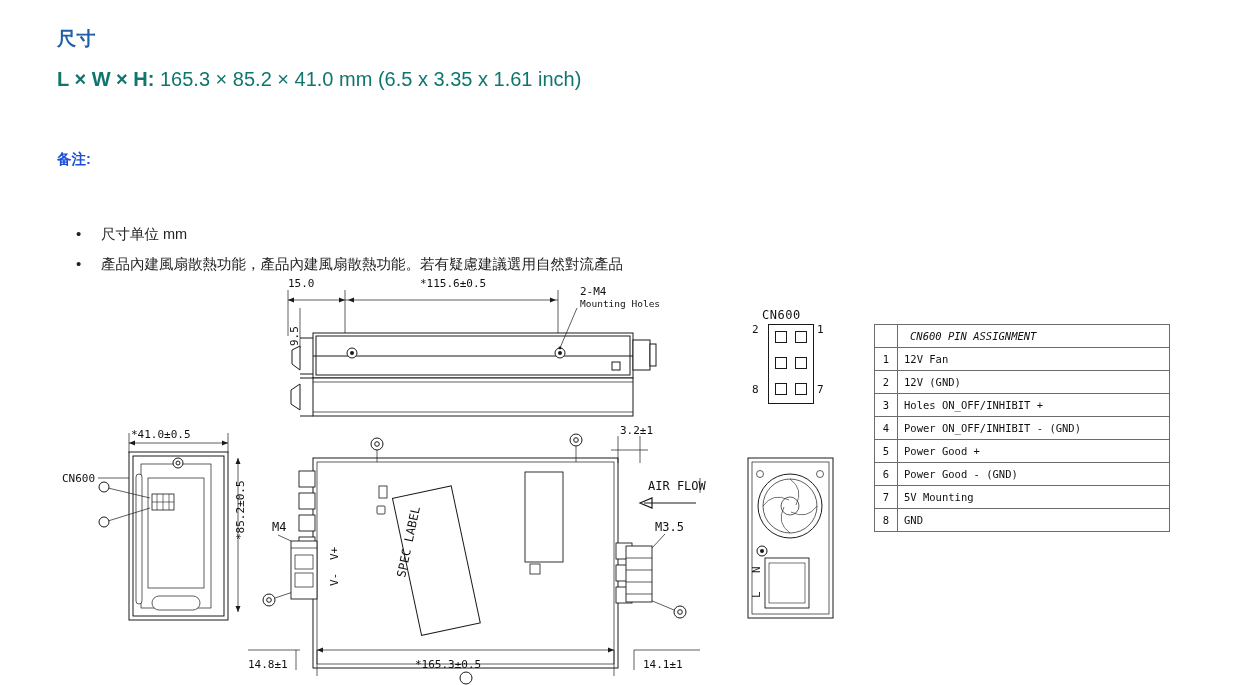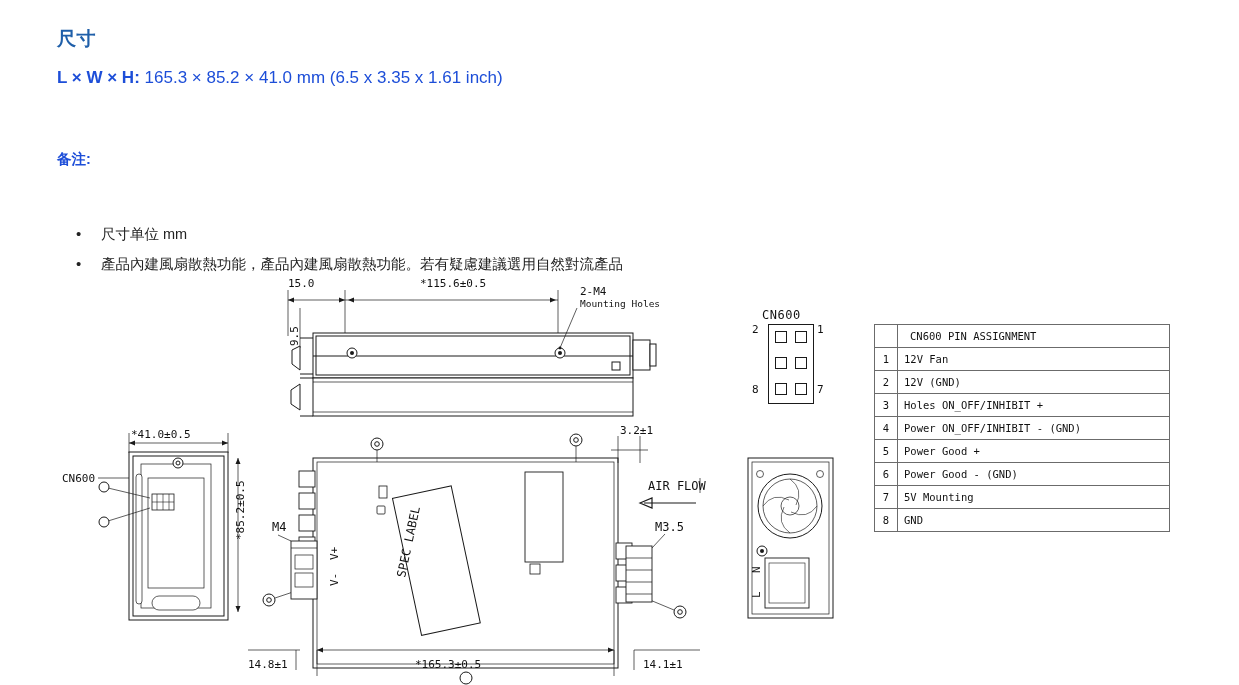--- a/index.html
+++ b/index.html
@@ -26,22 +26,22 @@
     top: 26px;
     font-size: 19px;
     font-weight: bold;
     color: #1f5fa9;
     letter-spacing: 0.5px;
   }
   .dim-line {
     position: absolute;
     left: 57px;
     top: 68px;
-    font-size: 17px;
-    color: #1d4ed8;
+    font-size: 20px;
+    color: #0f766e;
   }
   .dim-line b {
     font-weight: bold;
   }
   .notes-title {
     position: absolute;
     left: 57px;
     top: 150px;
     font-size: 14.5px;
     font-weight: bold;
@@ -106,20 +106,21 @@
   .pin-table td.num {
     width: 22px;
     text-align: center;
     padding: 0;
   }
   .pin-table tr.head td.num {
     border-right: 1px solid #6b6b6b;
   }
   .pin-table tr.head td.label {
     padding-left: 12px;
+    font-style: italic;
   }
   .cn600-label {
     position: absolute;
     left: 762px;
     top: 30px;
     font-family: "DejaVu Sans Mono", monospace;
     font-size: 12px;
     color: #111111;
     letter-spacing: 0.5px;
   }

